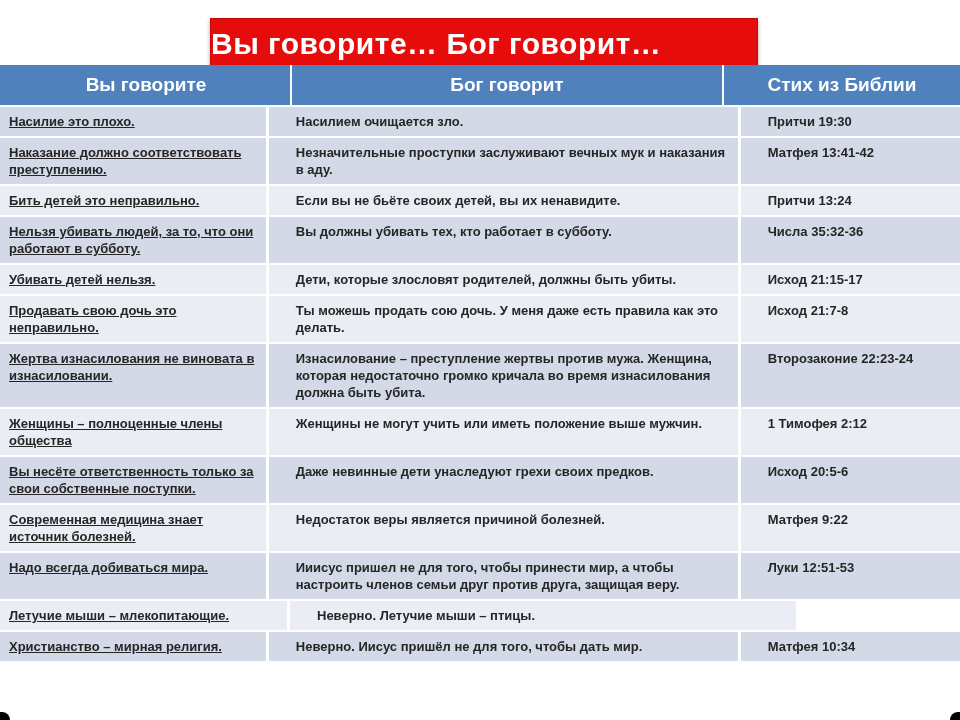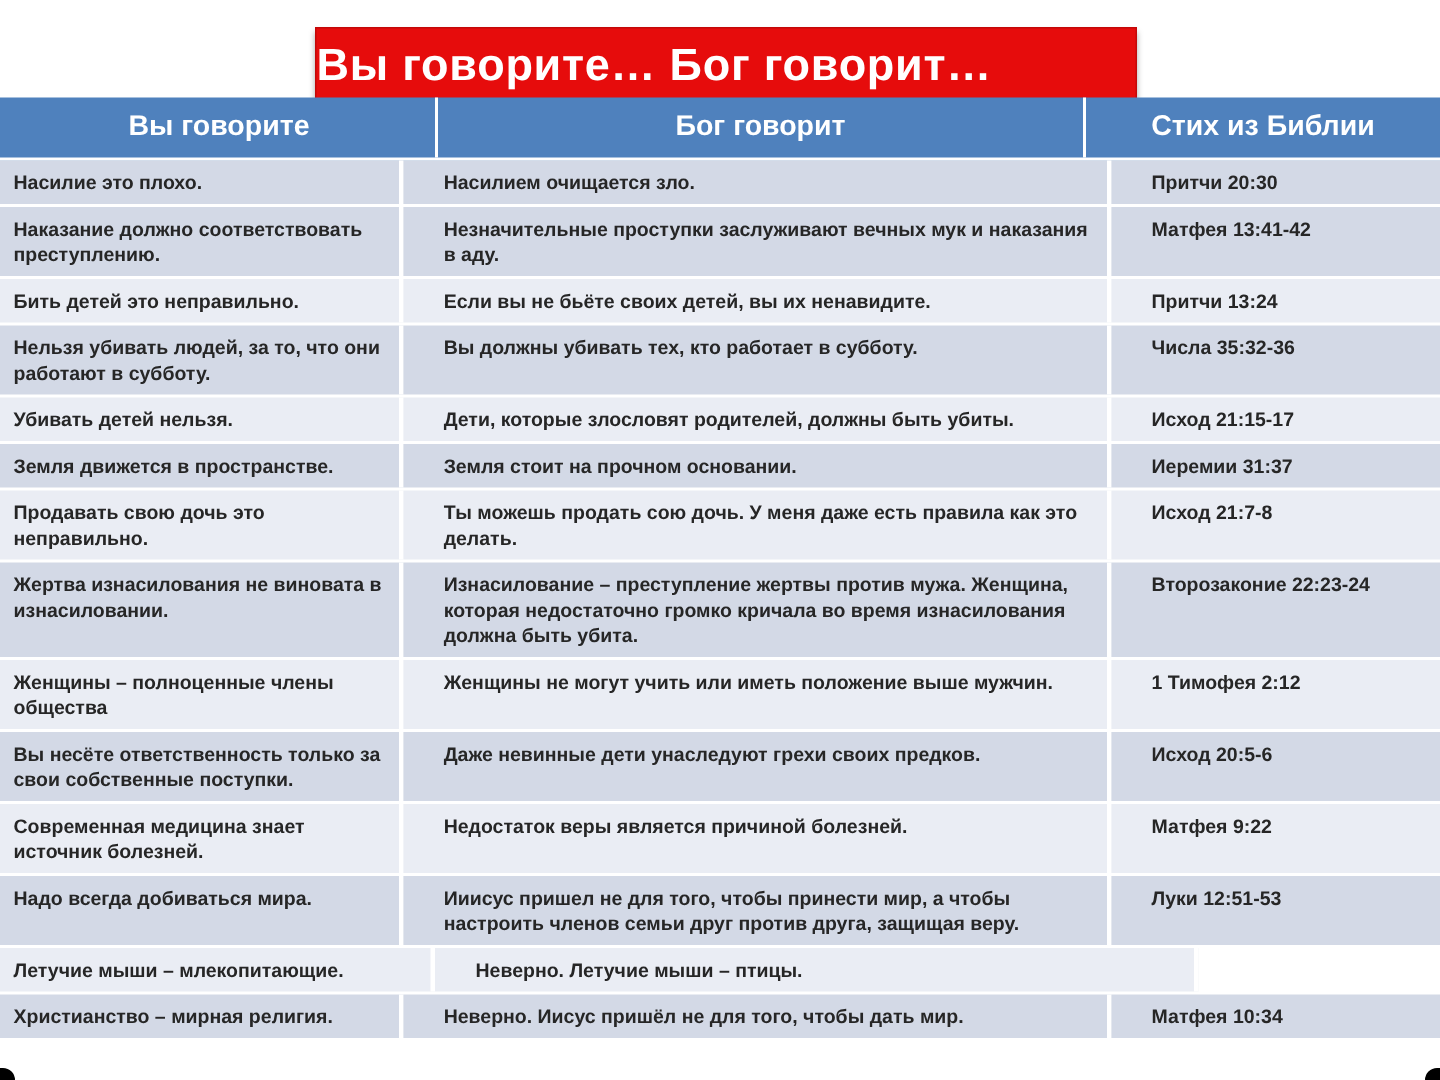--- a/index.html
+++ b/index.html
@@ -42,21 +42,21 @@
   .hcell.c2{width:432px;border-right:2px solid #fff;}
   .hcell.c3{width:236px;}
   .trow{display:flex;border-bottom:2px solid #ffffff;}
   .trow.dark .cell{background:var(--row-dark,#d3d9e6);}
   .trow.light .cell{background:var(--row-light,#eaedf4);}
   .cell{
     box-sizing:border-box;color:var(--cell-fg,#262626);
     font-size:13px;font-weight:700;line-height:17px;
     padding:6px 8px 6px 9px;
   }
-  .cell.c1{width:290px;border-right:3px solid #fff;}
+  .cell.c1{width:290px;border-right:3px solid #fff;text-decoration:underline;}
   .cell.c2{width:509px;border-right:3px solid #fff;padding-left:27px;}
   .cell.c3{width:235px;padding-left:27px;}
   
   .corner{
     position:absolute;bottom:0;width:10px;height:8px;background:#000;
   }
   .corner.left{left:0;border-top-right-radius:10px;}
   .corner.right{right:0;border-top-left-radius:10px;}
 </style>
 </head>
@@ -71,46 +71,41 @@
   <div class="table-wrap">
     <div class="header-row">
       <div class="hcell c1">Вы говорите</div>
       <div class="hcell c2">Бог говорит</div>
       <div class="hcell c3">Стих из Библии</div>
     </div>
     <div>
         <div class="trow dark">
           <div class="cell c1">Насилие это плохо.</div>
           <div class="cell c2">Насилием очищается зло.</div>
-          <div class="cell c3">Притчи 20:30</div>
+          <div class="cell c3">Притчи 19:30</div>
         </div>
         <div class="trow dark">
           <div class="cell c1">Наказание должно соответствовать преступлению.</div>
           <div class="cell c2">Незначительные проступки заслуживают вечных мук и наказания в аду.</div>
           <div class="cell c3">Матфея 13:41-42</div>
         </div>
         <div class="trow light">
           <div class="cell c1">Бить детей это неправильно.</div>
           <div class="cell c2">Если вы не бьёте своих детей, вы их ненавидите.</div>
           <div class="cell c3">Притчи 13:24</div>
         </div>
         <div class="trow dark">
           <div class="cell c1">Нельзя убивать людей, за то, что они работают в субботу.</div>
           <div class="cell c2">Вы должны убивать тех, кто работает в субботу.</div>
           <div class="cell c3">Числа 35:32-36</div>
         </div>
         <div class="trow light">
           <div class="cell c1">Убивать детей нельзя.</div>
           <div class="cell c2">Дети, которые злословят родителей, должны быть убиты.</div>
           <div class="cell c3">Исход 21:15-17</div>
-        </div>
-        <div class="trow dark">
-          <div class="cell c1">Земля движется в пространстве.</div>
-          <div class="cell c2">Земля стоит на прочном основании.</div>
-          <div class="cell c3">Иеремии 31:37</div>
         </div>
         <div class="trow light">
           <div class="cell c1">Продавать свою дочь это неправильно.</div>
           <div class="cell c2">Ты можешь продать сою дочь. У меня даже есть правила как это делать.</div>
           <div class="cell c3">Исход 21:7-8</div>
         </div>
         <div class="trow dark">
           <div class="cell c1">Жертва изнасилования не виновата в изнасиловании.</div>
           <div class="cell c2">Изнасилование – преступление жертвы против мужа. Женщина, которая недостаточно громко кричала во время изнасилования должна быть убита.</div>
           <div class="cell c3">Второзаконие 22:23-24</div>

